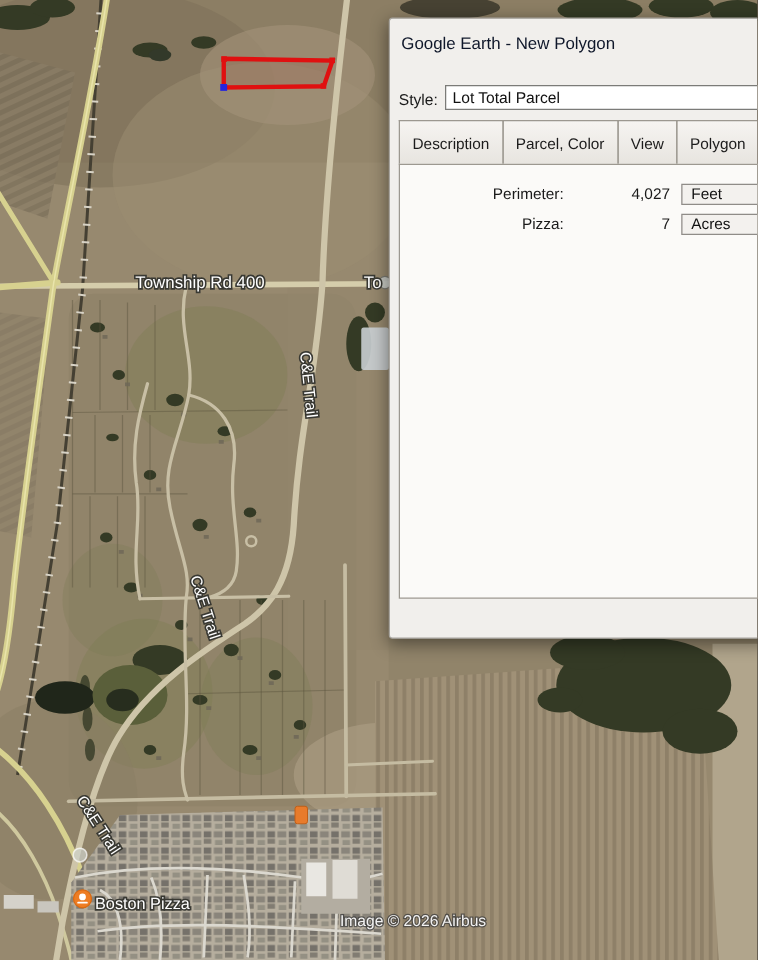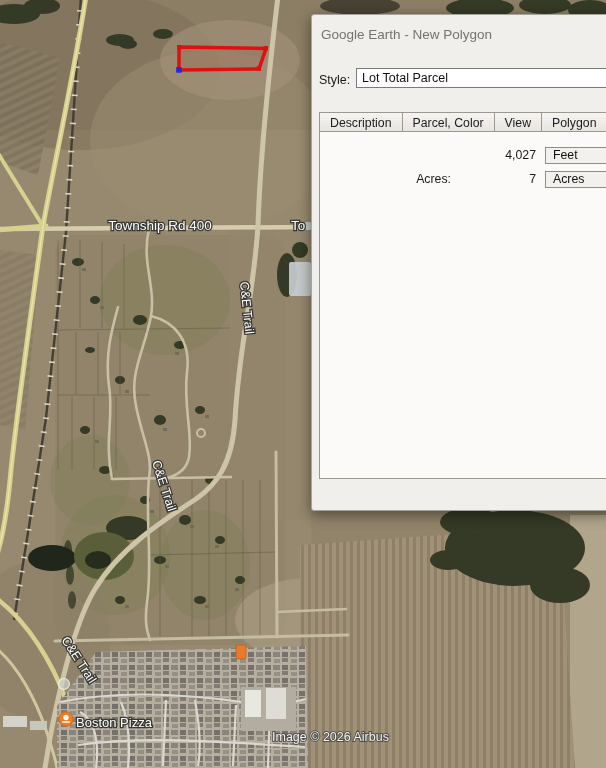--- a/index.html
+++ b/index.html
@@ -8,30 +8,30 @@
   .stage svg{position:absolute;left:0;top:0;display:block;}
   svg text{font-family:"Liberation Sans",sans-serif;}
   .map-label{fill:#ffffff;stroke:#383832;stroke-width:2.6px;paint-order:stroke;}
   .attr-label{fill:#ffffff;fill-opacity:.93;stroke:#3c3c3c;stroke-width:2px;
               stroke-opacity:.75;paint-order:stroke;}
 
   
   .dialog{position:absolute;left:311px;top:14px;width:305px;height:497px;
           background:#f1efec;border:1px solid #a7a49e;border-radius:3px;
           box-shadow:0 4px 14px rgba(0,0,0,.45);box-sizing:border-box;}
-  .dlg-title{position:absolute;left:9px;top:12px;font-size:13.5px;color:#737373;
+  .dlg-title{position:absolute;left:9px;top:12px;font-size:13.5px;color:#0f172a;
              white-space:nowrap;}
   .name-label{position:absolute;left:7px;top:58px;font-size:12.5px;color:#1a1a1a;}
   .name-input{position:absolute;left:44px;top:53px;width:285px;height:20px;
               box-sizing:border-box;border:1px solid #7b7b78;background:#ffffff;
               font-family:"Liberation Sans",sans-serif;font-size:12.5px;color:#111;
               padding:0 5px;outline:none;}
   .tabstrip{position:absolute;left:7px;top:91px;height:26px;display:flex;
             align-items:flex-end;white-space:nowrap;}
-  .tab{box-sizing:border-box;height:20px;border:1px solid #9c9890;border-bottom:none;
+  .tab{box-sizing:border-box;height:36px;border:1px solid #9c9890;border-bottom:none;
        background:linear-gradient(#f6f4f1,#e7e4df);font-size:12.3px;color:#1c1c1c;
        display:flex;align-items:center;justify-content:center;margin-right:-1px;
        padding:0 10px;position:relative;z-index:1;cursor:default;}
   .tab.active{height:26px;background:#fbfaf8;z-index:3;margin-bottom:-1px;
               padding:0 14px;border-bottom:none;}
   .panel{position:absolute;left:7px;top:116px;width:312px;height:348px;
          box-sizing:border-box;background:#fbfaf8;border:1px solid #9c9890;z-index:2;}
   .mrow{position:absolute;left:0;height:17px;font-size:12.3px;color:#1a1a1a;}
   .mrow .rlabel{position:absolute;left:6px;width:125px;text-align:right;line-height:17px;}
   .mrow .rvalue{position:absolute;left:132px;width:84px;text-align:right;line-height:17px;}
@@ -253,24 +253,25 @@
   <div class="tabstrip">
     <div class="tab">Description</div>
     <div class="tab">Parcel, Color</div>
     <div class="tab">View</div>
     <div class="tab">Polygon</div>
     <div class="tab active">Measurements</div>
   </div>
 
   <div class="panel">
     <div class="mrow row-perimeter">
+      <span class="rlabel">Perimeter:</span>
       <span class="rvalue">4,027</span>
       <span class="rcombo">Feet</span>
     </div>
     <div class="mrow row-area">
-      <span class="rlabel">Acres:</span>
+      <span class="rlabel">Pizza:</span>
       <span class="rvalue">7</span>
       <span class="rcombo">Acres</span>
     </div>
   </div>
 </div>
 
 </div>
 
 </body></html>

